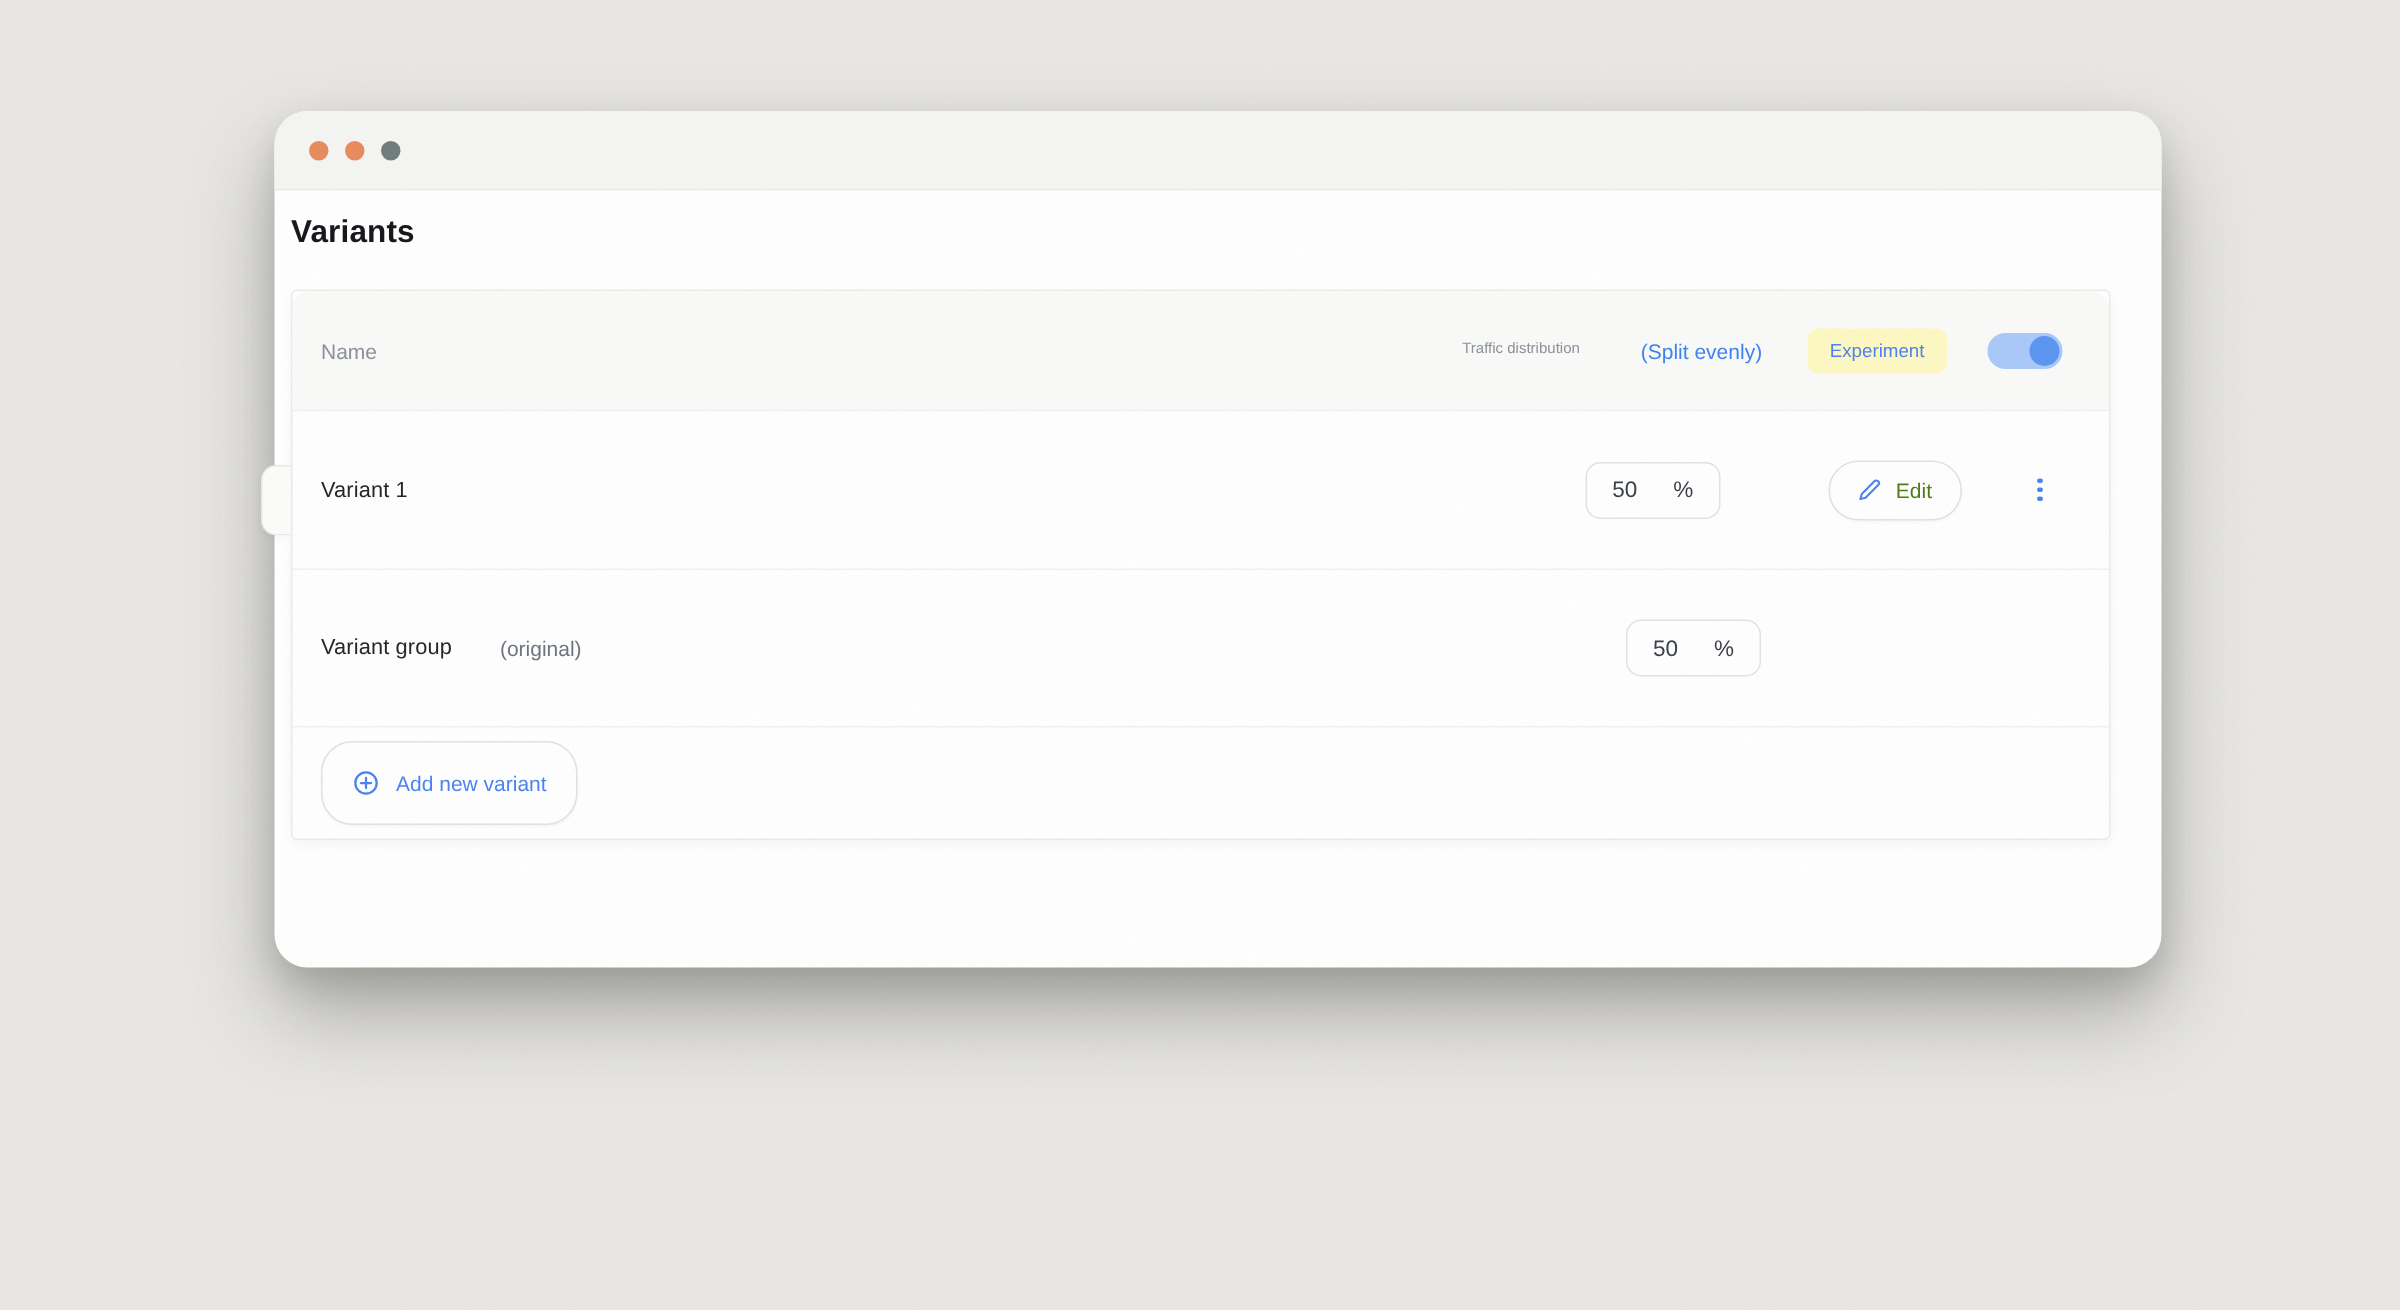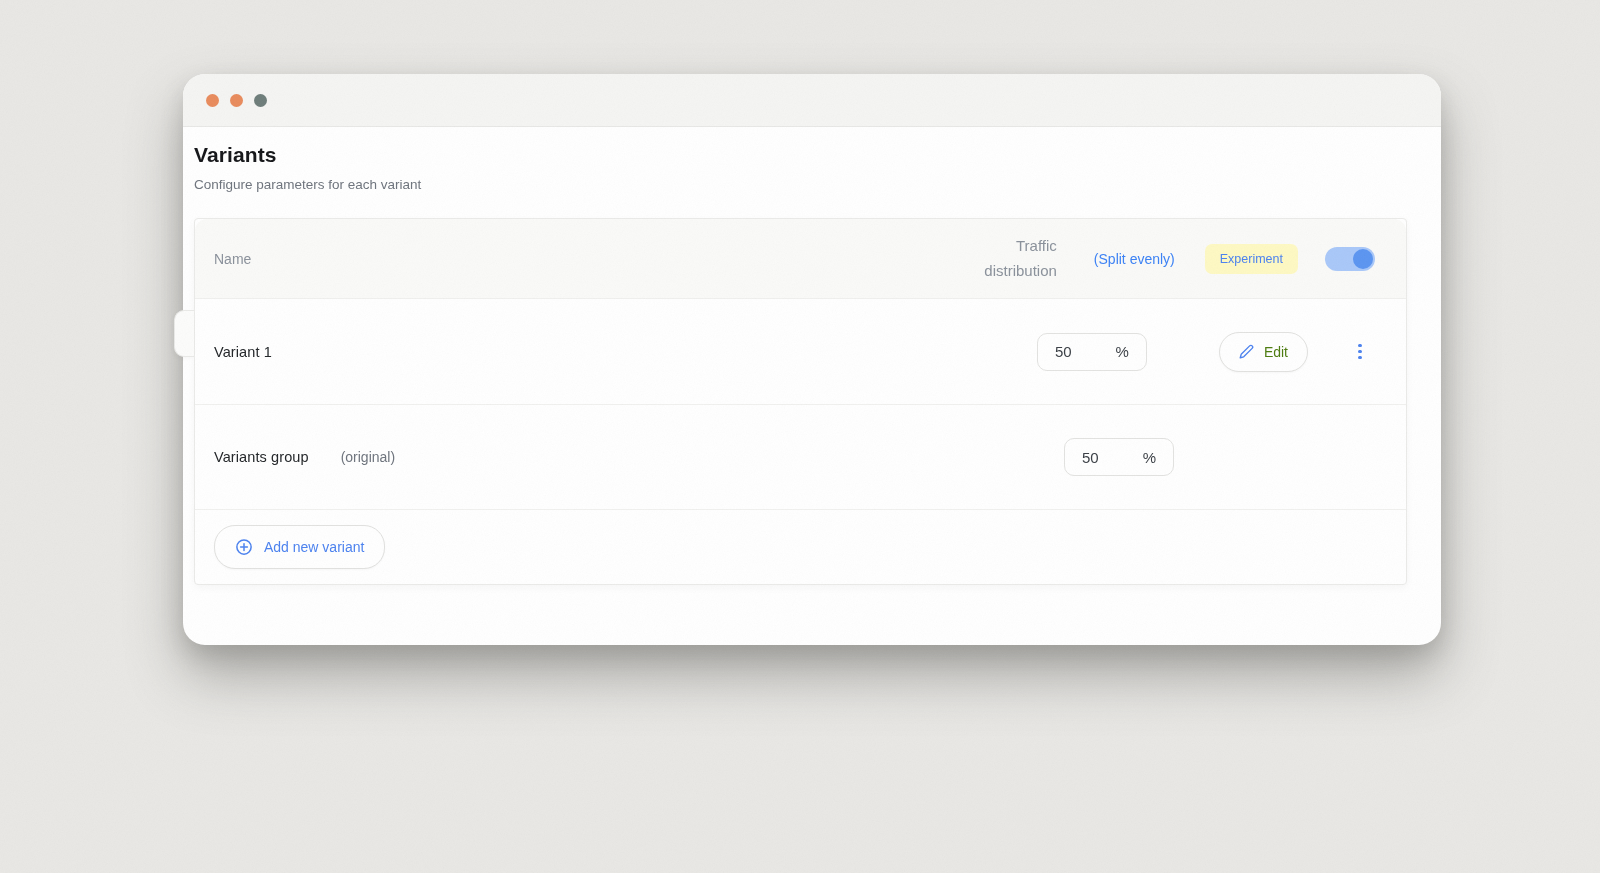--- a/index.html
+++ b/index.html
@@ -79,24 +79,23 @@
     border-bottom: 1px solid #f0f0ee;
     border-radius: 12px 12px 0 0;
     display: flex;
     align-items: center;
     padding: 0 31px 0 19px;
   }
   .col-name-label { font-size: 14px; color: #8a919b; }
   .head-spacer { flex: 1; }
   .traffic-label {
     width: 82px;
-    font-size: 15px;
+    font-size: 10px;
     line-height: 1.65;
     color: #8a919b;
-    text-align: right;
   }
   .split-evenly {
     margin-left: 37px;
     font-size: 14px;
     color: #3b82f6;
     cursor: pointer;
     white-space: nowrap;
   }
   .experiment-badge {
     margin-left: 30px;
@@ -131,21 +130,21 @@
     padding: 0 40px 0 19px;
     gap: 32px;
   }
   .trow + .trow { border-top: 1px solid #f1f1ef; }
 
   .row-name { font-size: 14.5px; color: #222528; letter-spacing: 0.1px; }
   .row-name-suffix { font-size: 14px; color: #6e747d; }
   .row-spacer { flex: 1; }
 
   .pct-input {
-    width: 110px; height: 38px;
+    width: 90px; height: 38px;
     border: 1px solid #e3e3e1;
     border-radius: 10px;
     background: #fff;
     display: flex;
     align-items: center;
     justify-content: space-between;
     padding: 0 17px;
     flex: none;
   }
   .pct-input input {
@@ -196,21 +195,21 @@
   .action-placeholder { width: 160px; flex: none; }
 
   .tfoot {
     height: 75px;
     display: flex;
     align-items: center;
     padding: 0 19px;
     border-top: 1px solid #f1f1ef;
   }
   .add-variant-btn {
-    height: 44px;
+    height: 56px;
     padding: 0 20px;
     border: 1px solid #e2e2e0;
     border-radius: 21px;
     background: #fff;
     display: flex;
     align-items: center;
     gap: 11px;
     cursor: pointer;
     font-family: inherit;
     box-shadow: 0 1px 2px rgba(0,0,0,0.03);
@@ -224,21 +223,20 @@
   <div class="left-notch"></div>
 
   <div class="titlebar">
     <div class="tl-dot" style="background:#e98b5c"></div>
     <div class="tl-dot" style="background:#e98b5c"></div>
     <div class="tl-dot" style="background:#6e7d7a"></div>
   </div>
 
   <div class="content">
     <div class="page-title">Variants</div>
-    <div class="page-subtitle">Configure parameters for each variant</div>
 
     <div class="variants-card">
 
       <div class="thead">
         <div class="col-name-label">Name</div>
         <div class="head-spacer"></div>
         <div class="traffic-label">Traffic distribution</div>
         <div class="split-evenly">(Split evenly)</div>
         <div class="experiment-badge">Experiment</div>
         <div class="toggle">
@@ -260,21 +258,21 @@
           <span>Edit</span>
         </button>
         <button class="kebab-btn">
           <i></i>
           <i></i>
           <i></i>
         </button>
       </div>
 
       <div class="trow">
-        <div class="row-name">Variants group</div>
+        <div class="row-name">Variant group</div>
         <div class="row-name-suffix">(original)</div>
         <div class="row-spacer"></div>
         <div class="pct-input">
           <input type="text" value="50" style="">
           <span class="pct-unit">%</span>
         </div>
         <div class="action-placeholder"></div>
       </div>
 
       <div class="tfoot">

